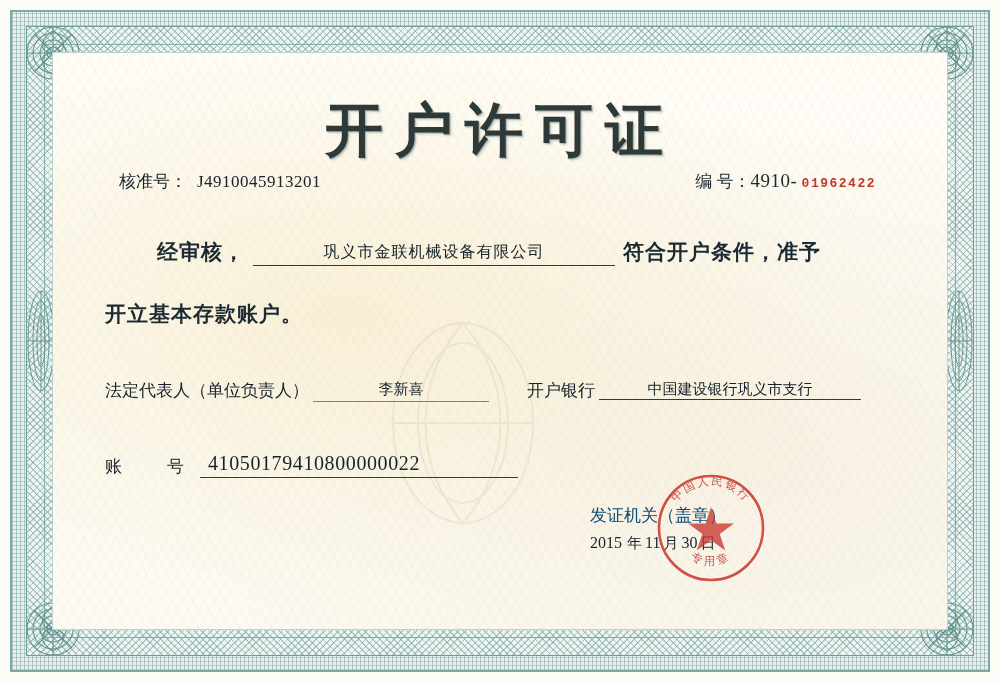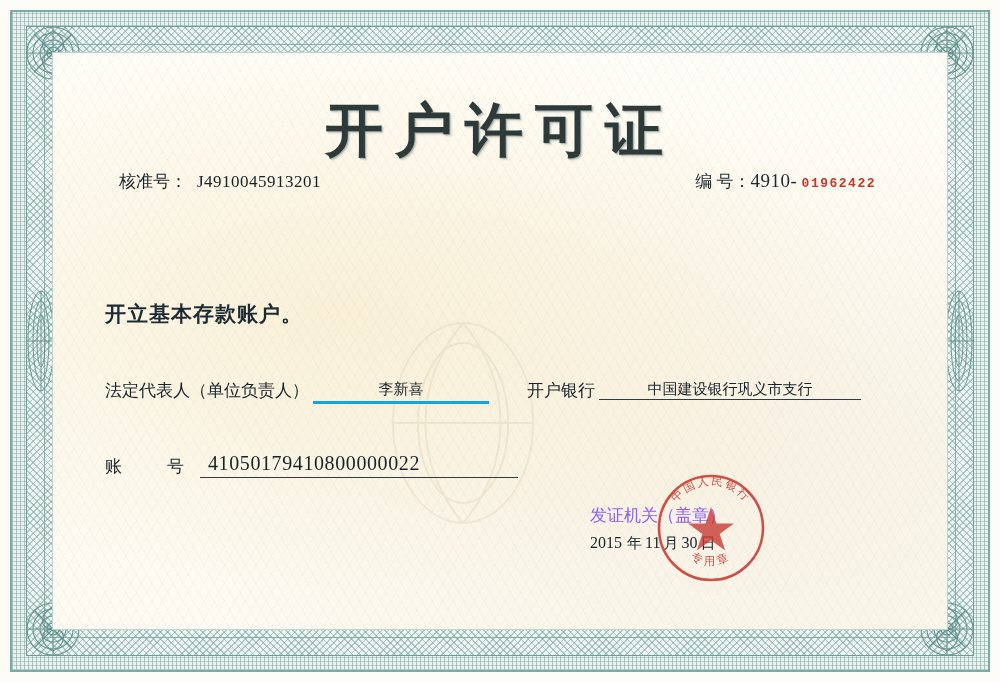--- a/index.html
+++ b/index.html
@@ -191,21 +191,21 @@
     margin: 0 8px;
     vertical-align: 2px;
   }
   .stmt2 { left: 53px; top: 248px; font-size: 21px; font-weight: bold; letter-spacing: 1px; }
 
   
   .rep { left: 53px; top: 327px; font-size: 17px; }
   .rep .slot {
     display: inline-block;
     min-width: 176px;
-    border-bottom: 3px solid #0ea5e9;
+    border-bottom: 1px solid #0ea5e9;
     text-align: center;
     font-size: 15px;
     padding-bottom: 2px;
     margin-left: 4px;
     vertical-align: 2px;
   }
   .bank { left: 475px; top: 327px; font-size: 17px; }
   .bank .slot {
     display: inline-block;
     min-width: 262px;
@@ -230,21 +230,21 @@
     margin-left: 2px;
     vertical-align: 2px;
     letter-spacing: 0.6px;
   }
 
   
   .issuer {
     position: absolute;
     left: 538px; top: 452px;
     font-size: 17px;
-    color: #8b5cf6;
+    color: #0c4a6e;
   }
   .issue-date {
     position: absolute;
     left: 538px; top: 482px;
     font-size: 16px;
     color: #17222b;
   }
   .issue-date .y { margin: 0 2px 0 0; }
   .issue-date .unit { font-size: 15px; margin: 0 3px; }
 
@@ -346,20 +346,23 @@
     <div class="title">开户许可证</div>
 
     <div class="row approval">
       <span class="label">核准号：</span><span class="num value-hand">J4910045913201</span>
     </div>
 
     <div class="row serial">
       <span class="lbl">编 号：</span><span class="pre">4910-</span>&nbsp;<span class="red">01962422</span>
     </div>
 
+    <div class="row stmt1">
+      <span>经审核，</span><span class="company-slot value-hand">巩义市金联机械设备有限公司</span><span>符合开户条件，准予</span>
+    </div>
 
     <div class="row stmt2">开立基本存款账户。</div>
 
     <div class="row rep">
       <span class="label">法定代表人（单位负责人）</span><span class="slot value-hand">李新喜</span>
     </div>
 
     <div class="row bank">
       <span class="label">开户银行</span><span class="slot value-hand">中国建设银行巩义市支行</span>
     </div>

